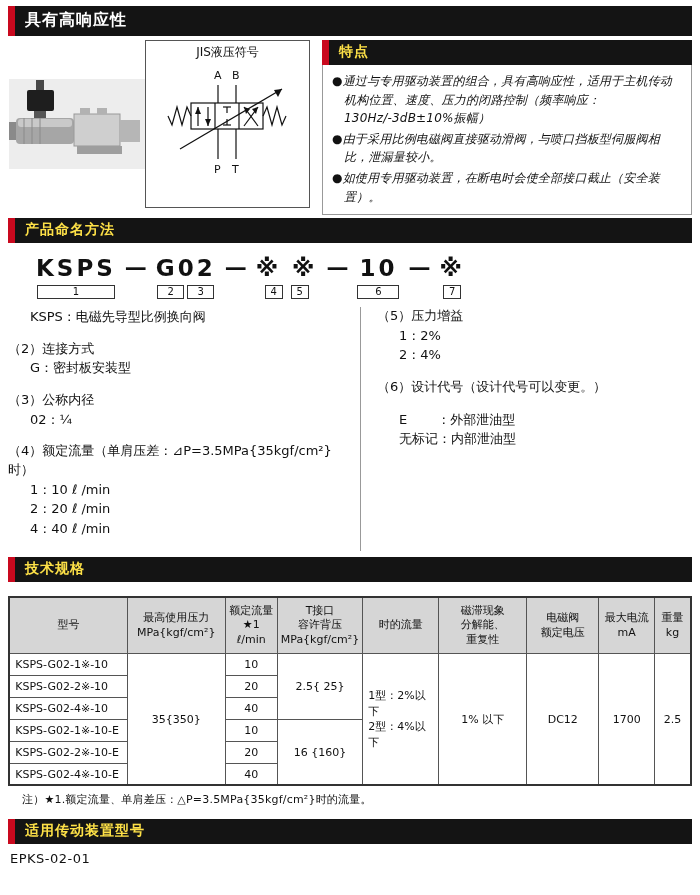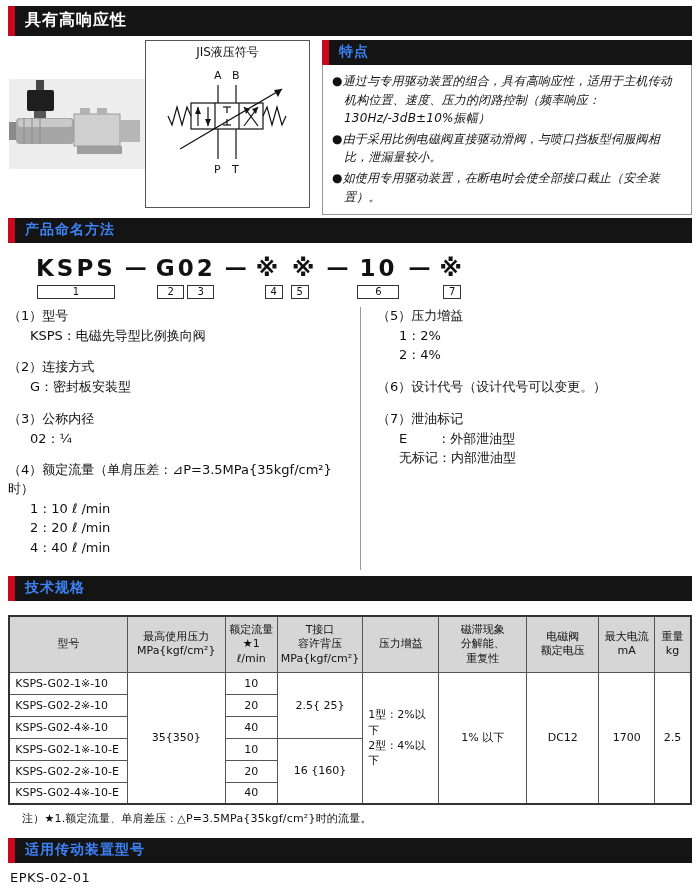--- a/index.html
+++ b/index.html
@@ -10,21 +10,21 @@
     color:#111;
   }
   .page { width:700px; height:895px; padding:6px 8px 4px 8px; overflow:hidden; }
 
   
   .title-bar {
     background:#141414; color:#fff; font-weight:bold; font-size:16px;
     padding:4px 10px 5px 10px; border-left:7px solid #c9091e; letter-spacing:1px;
   }
   .section-bar {
-    background:#141414; color:#3b82f6; font-weight:bold; font-size:14px;
+    background:#141414; color:#fde047; font-weight:bold; font-size:14px;
     padding:3px 10px 4px 10px; border-left:7px solid #c9091e; letter-spacing:1px;
   }
 
   
   .top-section { display:flex; margin-top:4px; height:168px; }
   .left-panel { width:302px; display:flex; flex-shrink:0; }
   .photo-wrap { width:137px; display:flex; align-items:center; justify-content:center; }
   .jis-box { width:165px; border:1px solid #555; padding-top:3px; }
   .jis-label { text-align:center; font-size:12px; margin-bottom:2px; }
   .jis-symbol-wrap { display:flex; justify-content:center; }
@@ -207,21 +207,20 @@
         <div class="code-text">※</div>
         <div class="code-boxes">
           <span class="nbox w18">7</span>
         </div>
       </div>
     </div>
 
     <div class="exp-wrap">
       <div class="exp-col exp-left">
         <div class="exp-item">
-          <div class="exp-head">（1）型号</div>
           <div class="exp-line">KSPS：电磁先导型比例换向阀</div>
         </div>
         <div class="exp-item">
           <div class="exp-head">（2）连接方式</div>
           <div class="exp-line">G：密封板安装型</div>
         </div>
         <div class="exp-item">
           <div class="exp-head">（3）公称内径</div>
           <div class="exp-line">02：¼</div>
         </div>
@@ -235,21 +234,20 @@
       <div class="exp-col exp-right">
         <div class="exp-item">
           <div class="exp-head">（5）压力增益</div>
           <div class="exp-line">1：2%</div>
           <div class="exp-line">2：4%</div>
         </div>
         <div class="exp-item">
           <div class="exp-head">（6）设计代号（设计代号可以变更。）</div>
         </div>
         <div class="exp-item">
-          <div class="exp-head">（7）泄油标记</div>
           <div class="exp-line">E　　 ：外部泄油型</div>
           <div class="exp-line">无标记：内部泄油型</div>
         </div>
       </div>
     </div>
   </div>
 
   <div class="specs-section">
     <div class="section-bar">技术规格</div>
 
@@ -269,21 +267,21 @@
         <tr>
           <th>型号</th>
           <th>最高使用压力
 MPa{kgf/cm²}</th>
           <th>额定流量
 ★1
 ℓ/min</th>
           <th>T接口
 容许背压
 MPa{kgf/cm²}</th>
-          <th>压力增益</th>
+          <th>时的流量</th>
           <th>磁滞现象
 分解能、
 重复性</th>
           <th>电磁阀
 额定电压</th>
           <th>最大电流
 mA</th>
           <th>重量
 kg</th>
         </tr>

